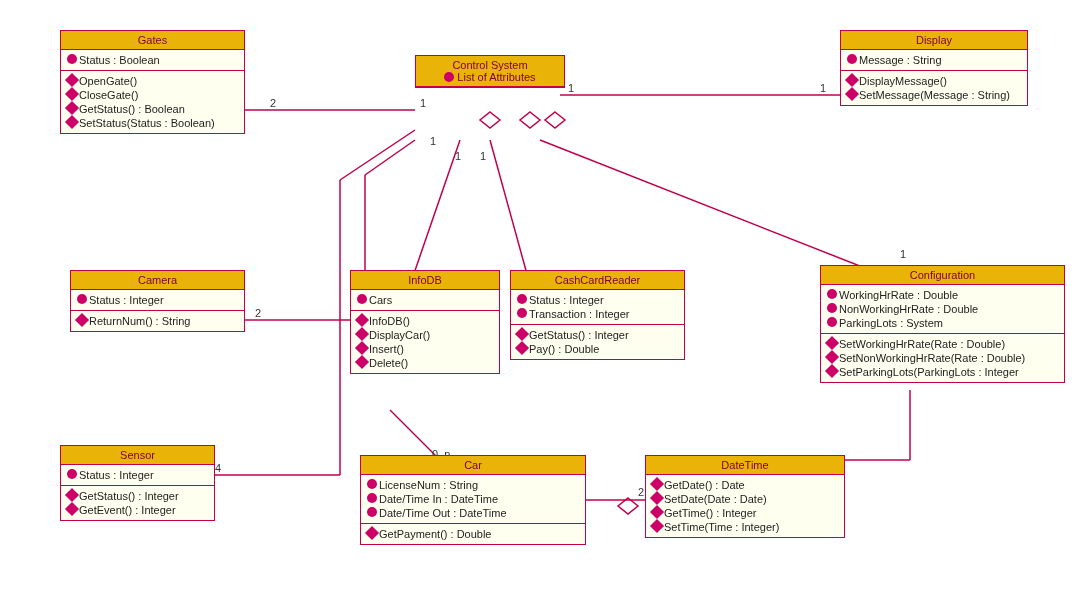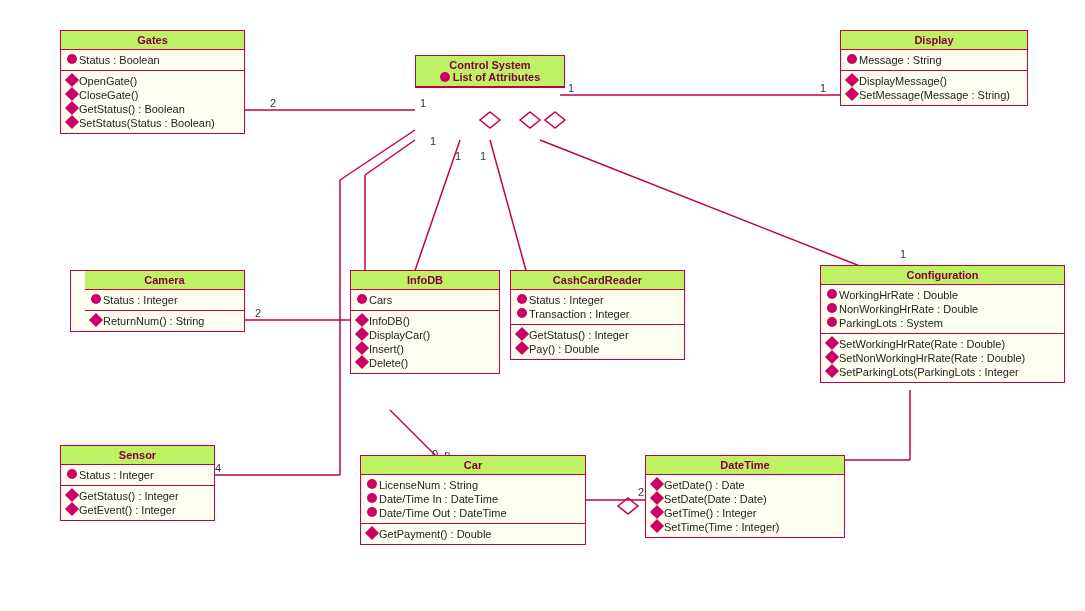--- a/index.html
+++ b/index.html
@@ -18,25 +18,25 @@
       width: 1085px;
       height: 611px;
     }
     .uml-box {
       position: absolute;
       border: 1.5px solid #c0004c;
       background: #fffff0;
       min-width: 80px;
     }
     .uml-box-title {
-      background: #bef264;
+      background: #eab308;
       border-bottom: 1.5px solid #c0004c;
       text-align: center;
       padding: 3px 6px;
-      font-weight: bold;
+      font-weight: normal;
       color: #800040;
     }
     .uml-box-section {
       padding: 3px 6px;
       border-bottom: 1.5px solid #c0004c;
     }
     .uml-box-section:last-child {
       border-bottom: none;
     }
     .attr-line {
@@ -175,21 +175,21 @@
           <span class="icon-method"></span>
           <span>DisplayMessage()</span>
         </div>
       <div class="attr-line">
           <span class="icon-method"></span>
           <span>SetMessage(Message : String)</span>
         </div>
     </div>
   </div>
 
-  <div class="uml-box" style="left:70px; 270px; top:270px; left:70px; width:175px;padding-left:14px;">
+  <div class="uml-box" style="left:70px; 270px; top:270px; left:70px; width:175px;">
     <div class="uml-box-title">Camera</div>
     <div class="uml-box-section">
       <div class="attr-line">
           <span class="icon-attr"></span>
           <span>Status : Integer</span>
         </div>
     </div>
     <div class="uml-box-section">
       <div class="attr-line">
           <span class="icon-method"></span>

